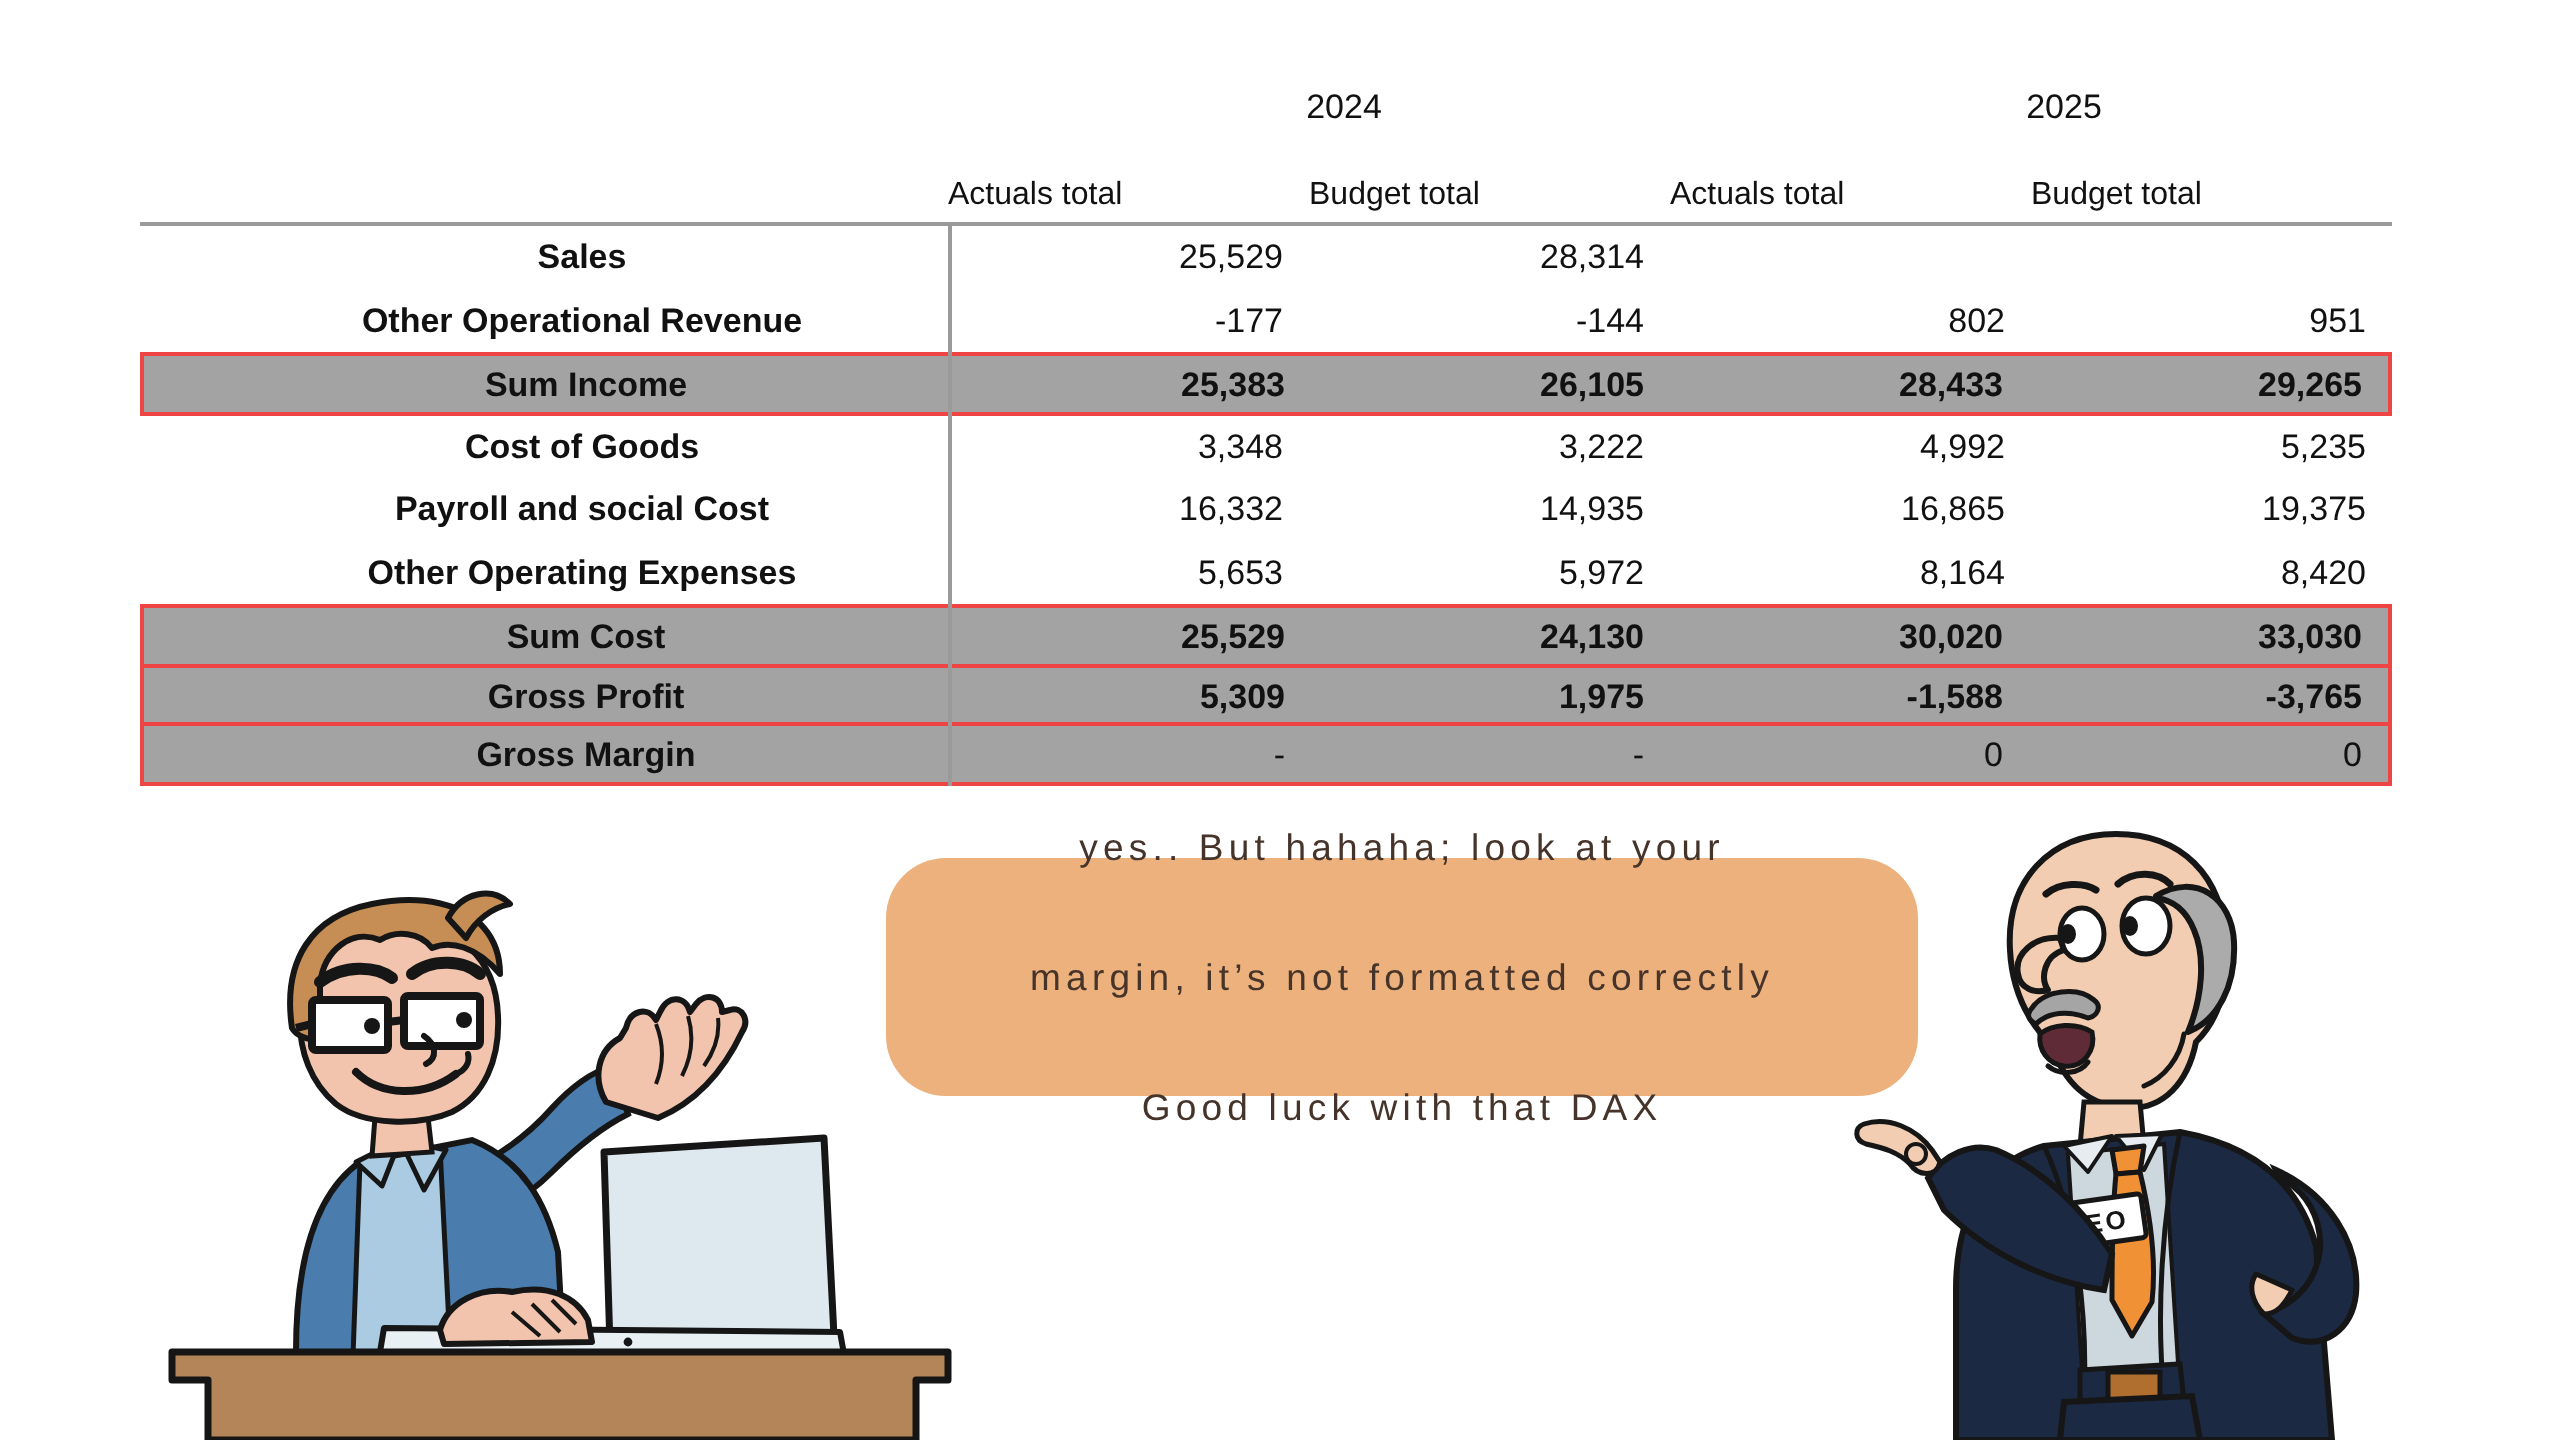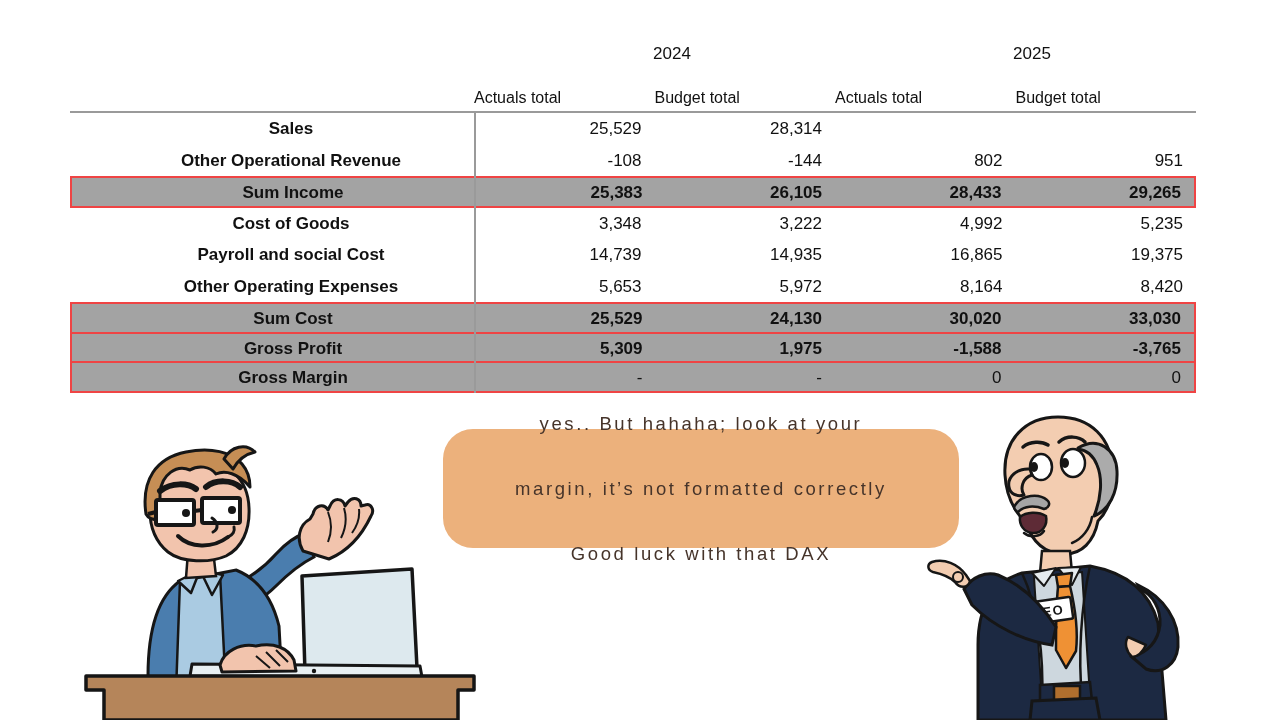--- a/index.html
+++ b/index.html
@@ -47,42 +47,42 @@
 
   <div id="fin-table">
     <div id="table-rows">
         <div class="row">
           <div class="cell label">Sales</div>
           <div class="cell num">25,529</div>
           <div class="cell num">28,314</div>
         </div>
         <div class="row">
           <div class="cell label">Other Operational Revenue</div>
-          <div class="cell num">-108</div>
+          <div class="cell num">-177</div>
           <div class="cell num">-144</div>
           <div class="cell num">802</div>
           <div class="cell num">951</div>
         </div>
         <div class="row band">
           <div class="cell label bold">Sum Income</div>
           <div class="cell num bold">25,383</div>
           <div class="cell num bold">26,105</div>
           <div class="cell num bold">28,433</div>
           <div class="cell num bold">29,265</div>
         </div>
         <div class="row">
           <div class="cell label">Cost of Goods</div>
           <div class="cell num">3,348</div>
           <div class="cell num">3,222</div>
           <div class="cell num">4,992</div>
           <div class="cell num">5,235</div>
         </div>
         <div class="row">
           <div class="cell label">Payroll and social Cost</div>
-          <div class="cell num">14,739</div>
+          <div class="cell num">16,332</div>
           <div class="cell num">14,935</div>
           <div class="cell num">16,865</div>
           <div class="cell num">19,375</div>
         </div>
         <div class="row">
           <div class="cell label">Other Operating Expenses</div>
           <div class="cell num">5,653</div>
           <div class="cell num">5,972</div>
           <div class="cell num">8,164</div>
           <div class="cell num">8,420</div>

